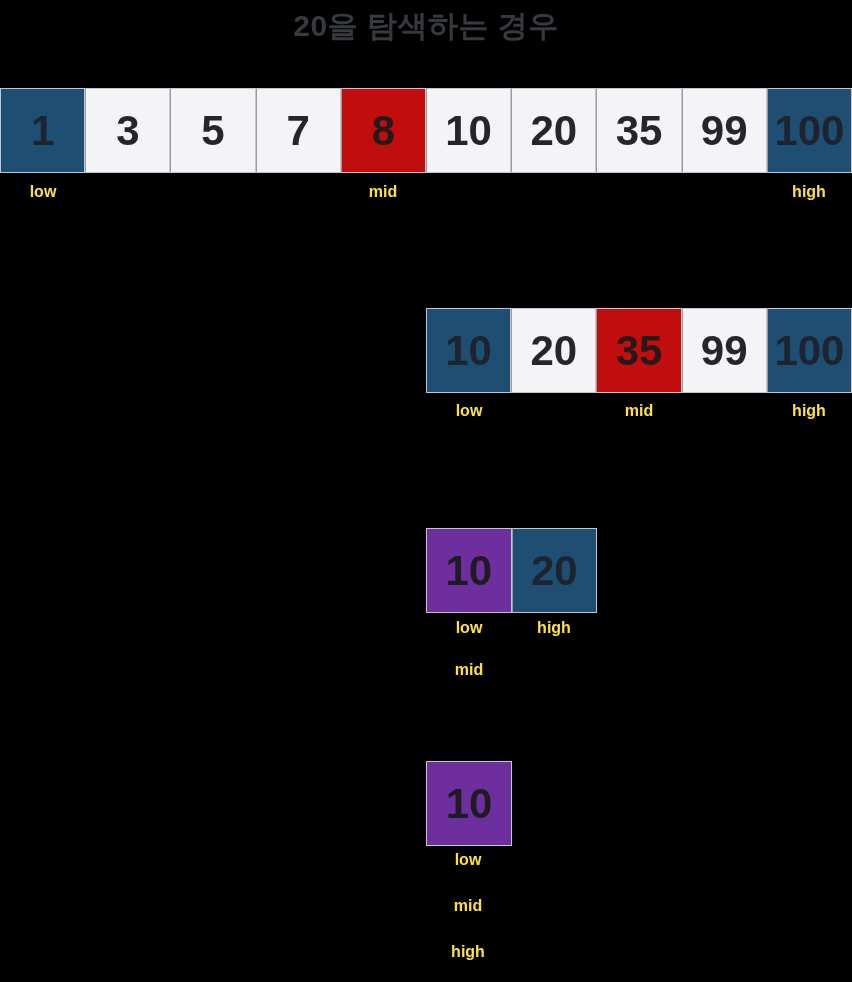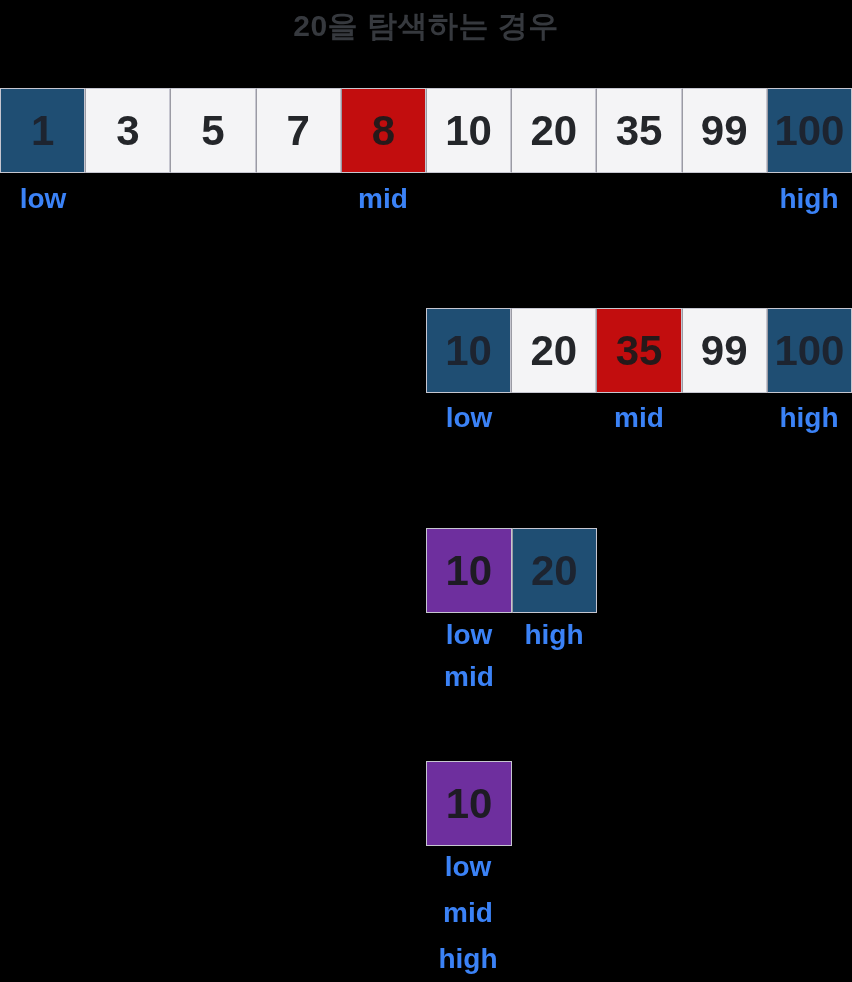--- a/index.html
+++ b/index.html
@@ -43,23 +43,23 @@
     color: #24262a;
   }
   .cell + .cell { border-left: 1px solid #9b9ba4; }
   .cell[data-color="light"]  { background: #f4f4f6; }
   .cell[data-color="blue"]   { background: #1f4e73; color: #1d2430; }
   .cell[data-color="red"]    { background: #c20d0e; color: #26191a; }
   .cell[data-color="purple"] { background: #6e2f9e; color: #1e1b24; }
   .plabel {
     position: absolute;
     transform: translateX(-50%);
-    font-size: 28px;
+    font-size: 16px;
     font-weight: bold;
-    color: #3b82f6;
+    color: #fde047;
     white-space: nowrap;
   }
 </style>
 </head>
 <body>
 
 <div id="canvas">
 
   <div class="title">20을 탐색하는 경우</div>
 

